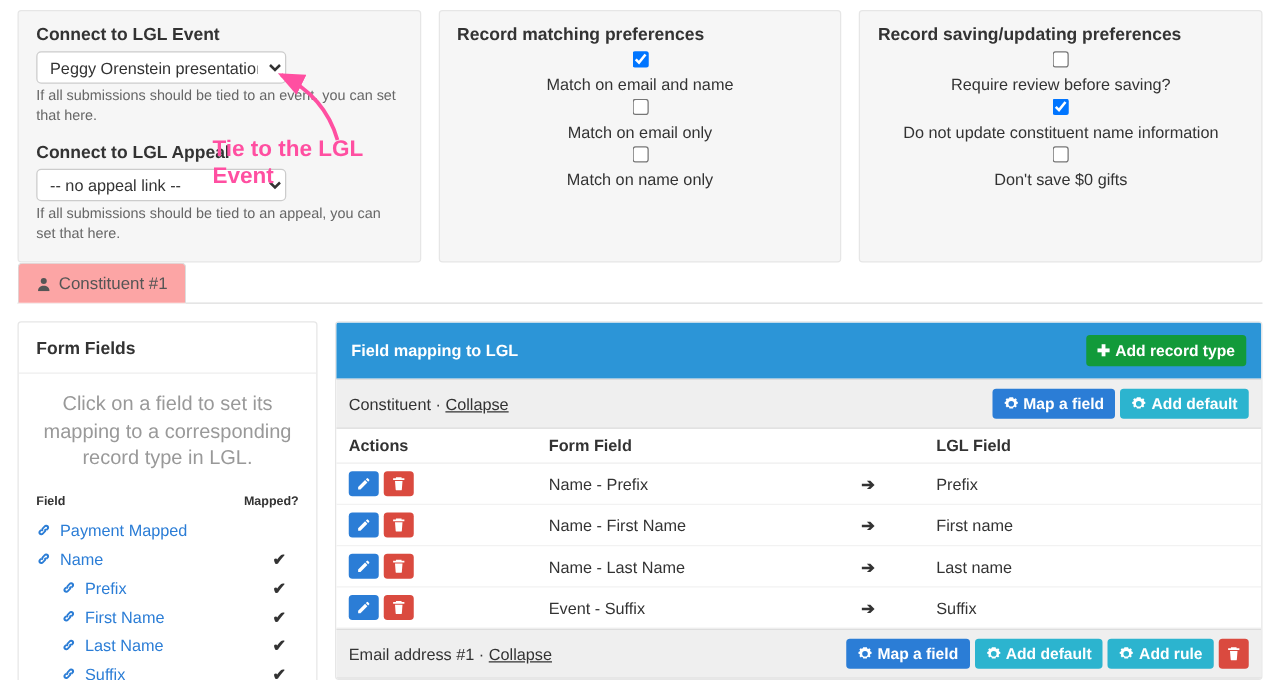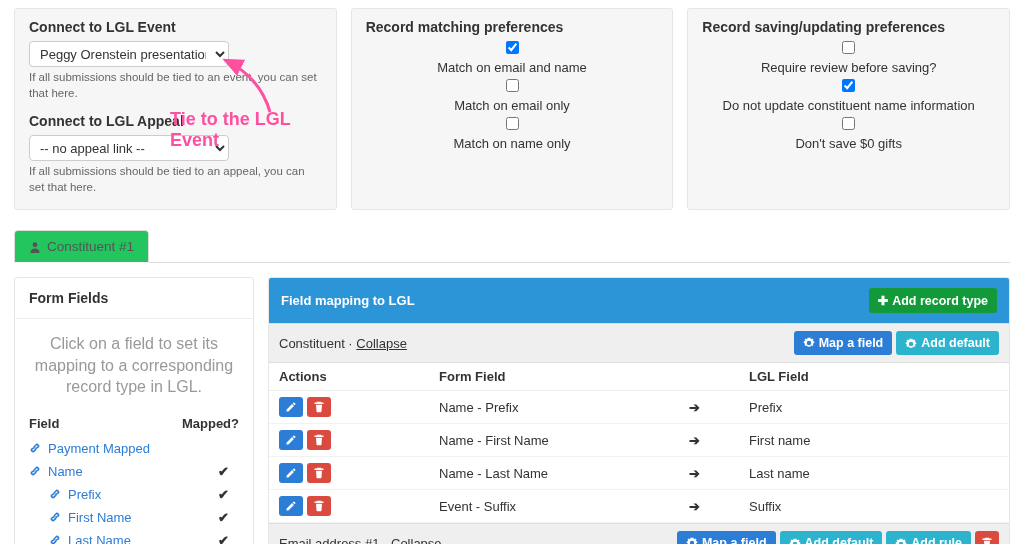--- a/index.html
+++ b/index.html
@@ -1,41 +1,41 @@
 <!DOCTYPE html>
 <html><head>
 <meta charset="utf-8">
 <style>
   * { box-sizing: border-box; margin: 0; padding: 0; }
   body { font-family: -apple-system, "Helvetica Neue", Arial, sans-serif; font-size: 13px; color: #333; background: #fff; padding: 8px 14px; }
-  .top-row { display: flex; gap: 14px; margin-bottom: 20px; }
+  .top-row { display: flex; gap: 14px; margin-bottom: 0; }
   .panel { flex: 1; background: #f6f6f6; border: 1px solid #e6e6e6; border-radius: 3px; padding: 10px 14px 14px; position: relative; }
   .panel h3 { font-size: 14px; font-weight: 700; color: #333; margin-bottom: 6px; }
   .panel .desc { font-size: 12.5px; color: #444; line-height: 1.35; margin-bottom: 8px; }
   .hint { font-size: 11.5px; color: #666; line-height: 1.35; margin-top: 3px; }
   select { width: 200px; height: 26px; border: 1px solid #ccc; border-radius: 4px; background: #fff; font-size: 13px; padding: 2px 6px; color:#333;}
   .chk { display: flex; align-items: center; gap: 6px; font-size: 13px; color: #333; margin: 4px 0; flex-direction: column; }
   .chk input { width: 13px; height: 13px; }
   .annotation { position: absolute; color: #ff4fa1; font-weight: 700; font-size: 18px; pointer-events:none;}
   .arrow-svg { position: absolute; pointer-events:none;}
   .tabs { border-bottom: 1px solid #ddd; margin-bottom: 14px; }
-  .tab { display: inline-flex; align-items:center; gap:6px; background: #22c55e; border: 1px solid #ddd; border-bottom: 1px solid #fff; border-radius: 4px 4px 0 0; padding: 8px 14px; font-size: 13.5px; color: #555; margin-bottom:-1px;}
+  .tab { display: inline-flex; align-items:center; gap:6px; background: #fca5a5; border: 1px solid #ddd; border-bottom: 1px solid #fff; border-radius: 4px 4px 0 0; padding: 8px 14px; font-size: 13.5px; color: #555; margin-bottom:-1px;}
   .lower { display: flex; gap: 14px; align-items:flex-start; }
   .sidebar-panel { width: 240px; background: #fff; border: 1px solid #e6e6e6; border-radius: 3px; }
   .sidebar-panel h4 { font-size: 14px; font-weight: 700; padding: 12px 14px; border-bottom: 1px solid #eee; }
   .sidebar-panel .instr { font-size: 16px; color: #999; padding: 14px; line-height: 1.35; text-align:center;}
-  .sidebar-panel .head-row { display:flex; justify-content:space-between; padding: 4px 14px 6px; font-weight:700; font-size:13px;}
+  .sidebar-panel .head-row { display:flex; justify-content:space-between; padding: 4px 14px 6px; font-weight:700; font-size:10px;}
   .field-item { display:flex; align-items:center; padding: 4px 14px; font-size:13px;}
   .field-item a { color:#2b7dd6; text-decoration:none; display:flex; gap:4px; align-items:center;}
   .field-item.child { padding-left: 34px; }
   .check-mark { margin-left:auto; color:#333; font-weight:700; padding-right:10px;}
   .main-panel { flex:1; border:1px solid #e6e6e6; border-radius:3px; overflow:hidden;}
   .main-head { background:#2c95d7; color:#fff; font-weight:700; padding:10px 12px; display:flex; align-items:center;}
   .btn { display:inline-flex; align-items:center; gap:4px; border:none; border-radius:3px; color:#fff; font-size:12.5px; padding:5px 9px; cursor:pointer; font-weight:600;}
-  .btn-green{background:#129a3a;} .btn-blue{background:#2b7dd6;} .btn-cyan{background:#2cb4cf;align-items:flex-end;} .btn-red-sm{background:#da4a3f; padding:4px 6px;} .btn-blue-sm{background:#2b7dd6; padding:4px 6px;}
+  .btn-green{background:#129a3a;} .btn-blue{background:#2b7dd6;} .btn-cyan{background:#2cb4cf;} .btn-red-sm{background:#da4a3f; padding:4px 6px;} .btn-blue-sm{background:#2b7dd6; padding:4px 6px;}
   .group-h { background:#efefef; border-top:1px solid #ddd; border-bottom:1px solid #ddd; padding:7px 10px; display:flex; align-items:center; font-size:13px;}
   .group-h a{color:#333; text-decoration:underline;}
   .grid-head, .grid-row { display:grid; grid-template-columns: 160px 1fr 60px 1fr; align-items:center; padding:6px 10px; font-size:13px;}
   .grid-head { font-weight:700; border-bottom:1px solid #eee;}
   .grid-row { border-bottom:1px solid #f2f2f2;}
   .icon-svg{width:12px;height:12px;display:inline-block;}
   .link-icon{color:#2b7dd6; margin-right:3px;}
 </style>
 </head>
 <body>

